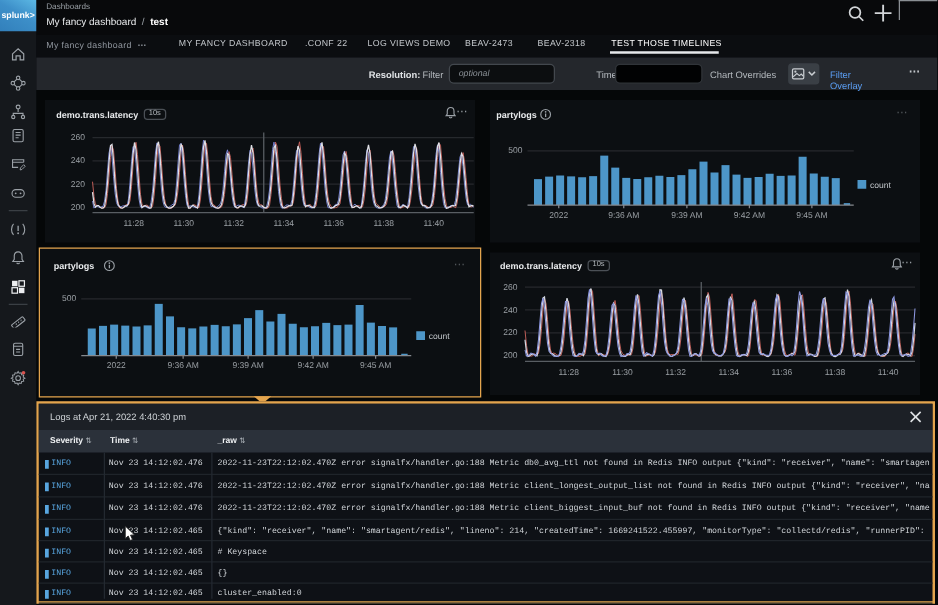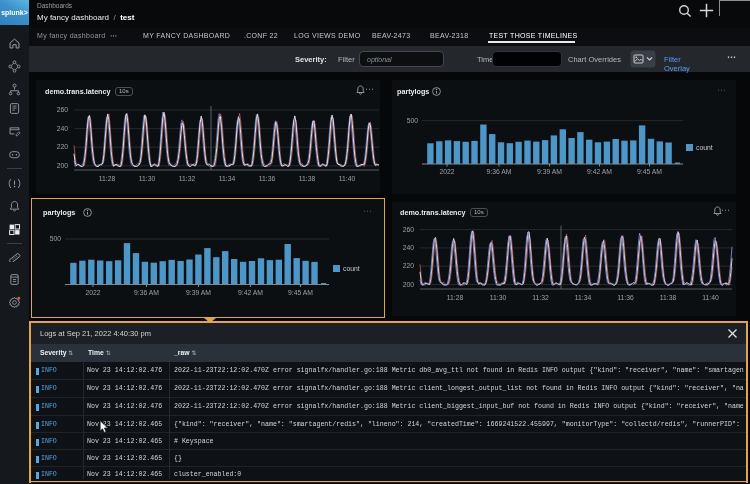--- a/index.html
+++ b/index.html
@@ -70,21 +70,21 @@
   <div class="abs tab" style="left:37px;color:#9298a0;">My fancy dashboard &nbsp;<span style="letter-spacing:1px;font-weight:bold;">⋯</span></div>
   <div class="abs tab" style="left:143px;">MY FANCY DASHBOARD</div>
   <div class="abs tab" style="left:244px;">.CONF 22</div>
   <div class="abs tab" style="left:294px;">LOG VIEWS DEMO</div>
   <div class="abs tab" style="left:372px;">BEAV-2473</div>
   <div class="abs tab" style="left:430px;">BEAV-2318</div>
   <div class="abs tab" style="left:489px;color:#fff;">TEST THOSE TIMELINES</div>
   <div class="abs" style="left:488px;top:41px;width:87px;height:2px;background:#e6e8ea;"></div>
 
   <div class="abs" id="ovbar"></div>
-  <div class="abs lbl" style="left:295px;top:55px;font-size:7.5px;color:#dfe2e5;font-weight:bold;">Severity:</div>
+  <div class="abs lbl" style="left:295px;top:55px;font-size:7.5px;color:#dfe2e5;font-weight:bold;">Resolution:</div>
   <div class="abs lbl" style="left:338px;top:55px;font-size:7.5px;color:#b4b9be;">Filter</div>
   <div class="abs ovinput" style="left:359px;top:51px;width:85px;">
       <span style="font-style:italic;color:#8b9197;font-size:7px;line-height:15px;padding-left:7px;display:block;">optional</span>
     </div>
   <div class="abs lbl" style="left:477px;top:55px;font-size:7.5px;color:#b4b9be;">Time</div>
   <div class="abs" style="left:492px;top:51px;width:70px;height:16px;background:#010203;border:1px solid #303439;border-radius:4px;"></div>
   <div class="abs lbl" style="left:568px;top:55px;font-size:7.5px;color:#b4b9be;">Chart Overrides</div>
   <svg width="26" height="18" viewBox="0 0 26 18" class="abs" style="left:630px;top:50px;">
       <rect x="0.5" y="0.5" width="25" height="17" rx="3" fill="#3a3f45"></rect>
       <rect x="4" y="5" width="9" height="8" rx="1" fill="none" stroke="#c9cdd1" stroke-width="1"></rect>
@@ -263,21 +263,21 @@
         <text x="148.5" y="98" text-anchor="middle" font-size="6.8" fill="#9ba0a5">11:32</text>
         <text x="191" y="98" text-anchor="middle" font-size="6.8" fill="#9ba0a5">11:34</text>
         <text x="233.5" y="98" text-anchor="middle" font-size="6.8" fill="#9ba0a5">11:36</text>
         <text x="276" y="98" text-anchor="middle" font-size="6.8" fill="#9ba0a5">11:38</text>
         <text x="318.5" y="98" text-anchor="middle" font-size="6.8" fill="#9ba0a5">11:40</text>
       </svg>
   </div>
   <div class="abs caret" style="left:203px;top:317px;"></div>
 
   <div class="abs" id="logpanel">
-    <div id="loghead">Logs at Sep 21, 2022 4:40:30 pm</div>
+    <div id="loghead">Logs at Apr 21, 2022 4:40:30 pm</div>
     <svg id="logx" width="11" height="11" viewBox="0 0 11 11" style="position:absolute;right:8px;top:4.5px;">
         <line x1="1.5" y1="1.5" x2="9.5" y2="9.5" stroke="#dfe2e5" stroke-width="1.3"></line>
         <line x1="9.5" y1="1.5" x2="1.5" y2="9.5" stroke="#dfe2e5" stroke-width="1.3"></line>
       </svg>
     <div id="thead">
       <div class="tcol" style="left:9px;">Severity <span class="sorti">⇅</span></div>
       <div class="tcol" style="left:57px;">Time <span class="sorti">⇅</span></div>
       <div class="tcol" style="left:143px;">_raw <span class="sorti">⇅</span></div>
     </div>
     <div class="lrow" style="top:39px;height:18px;line-height:18px;">

